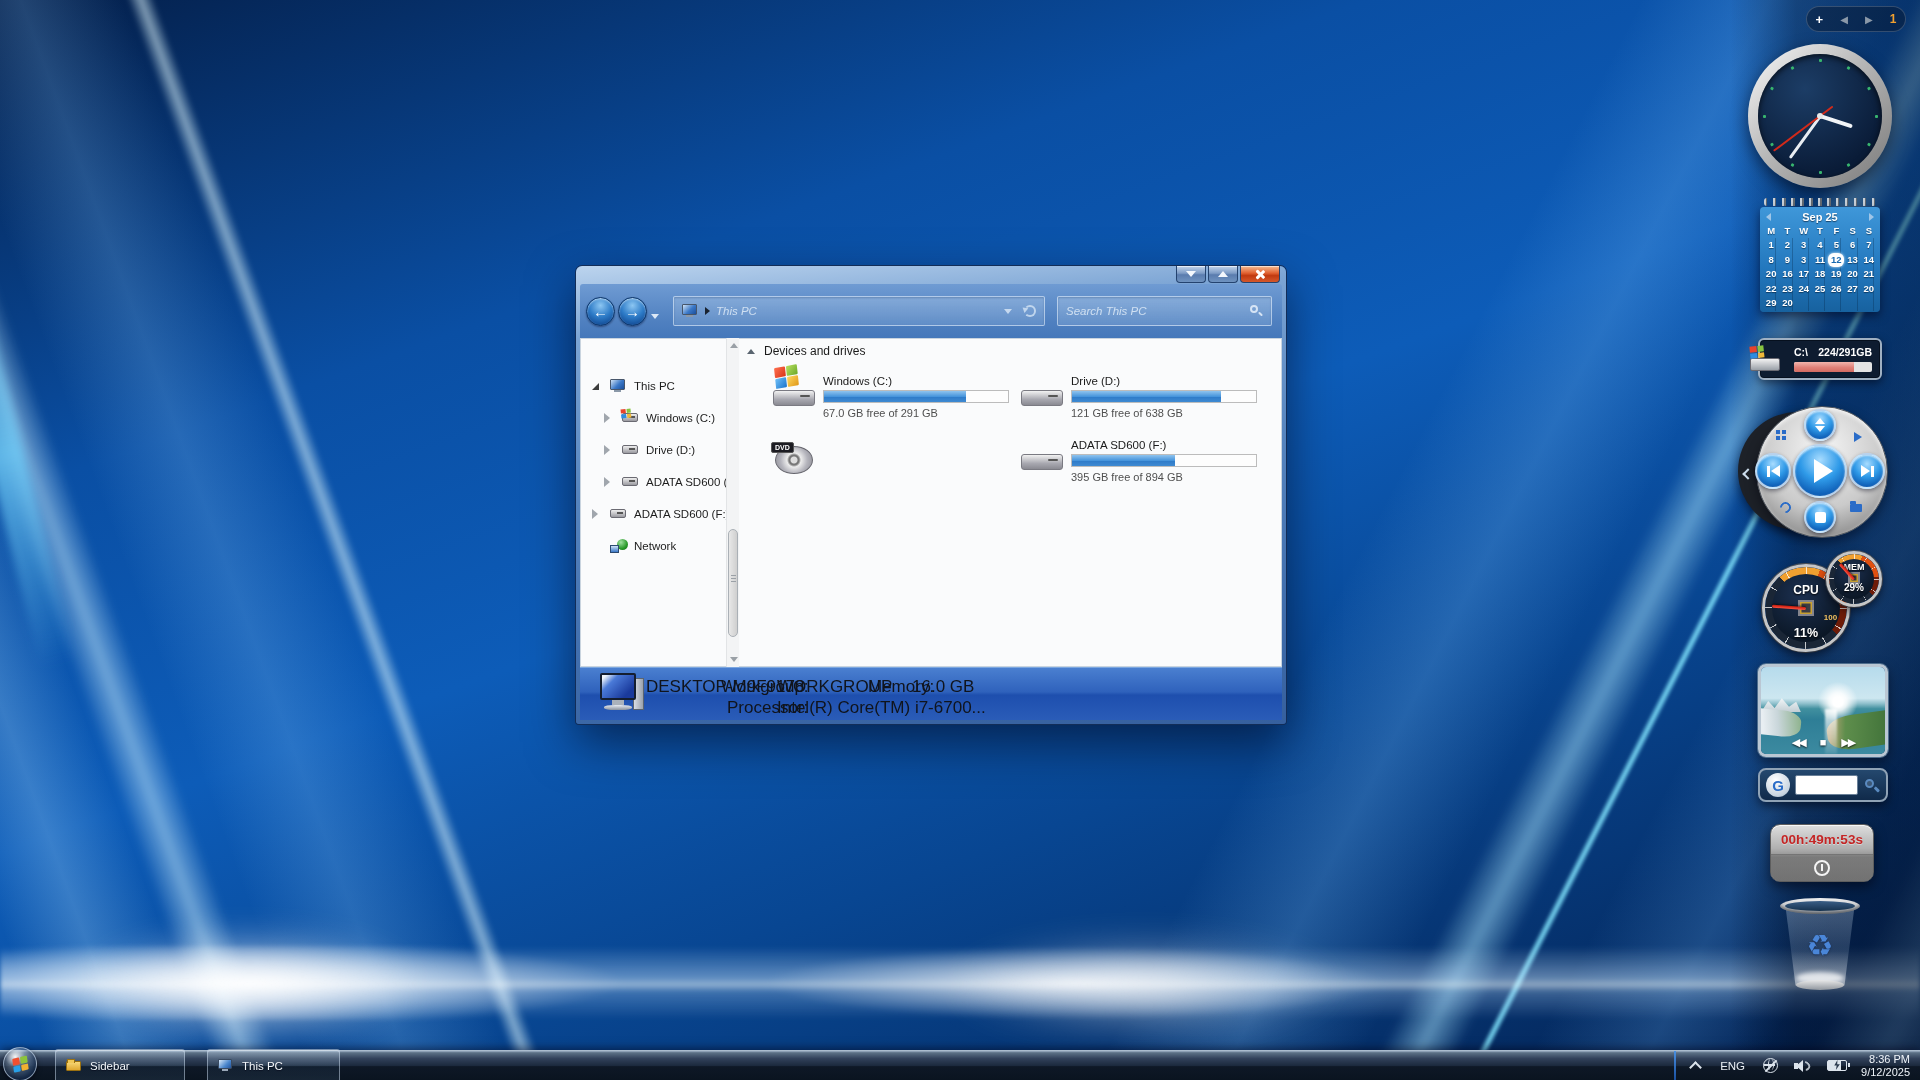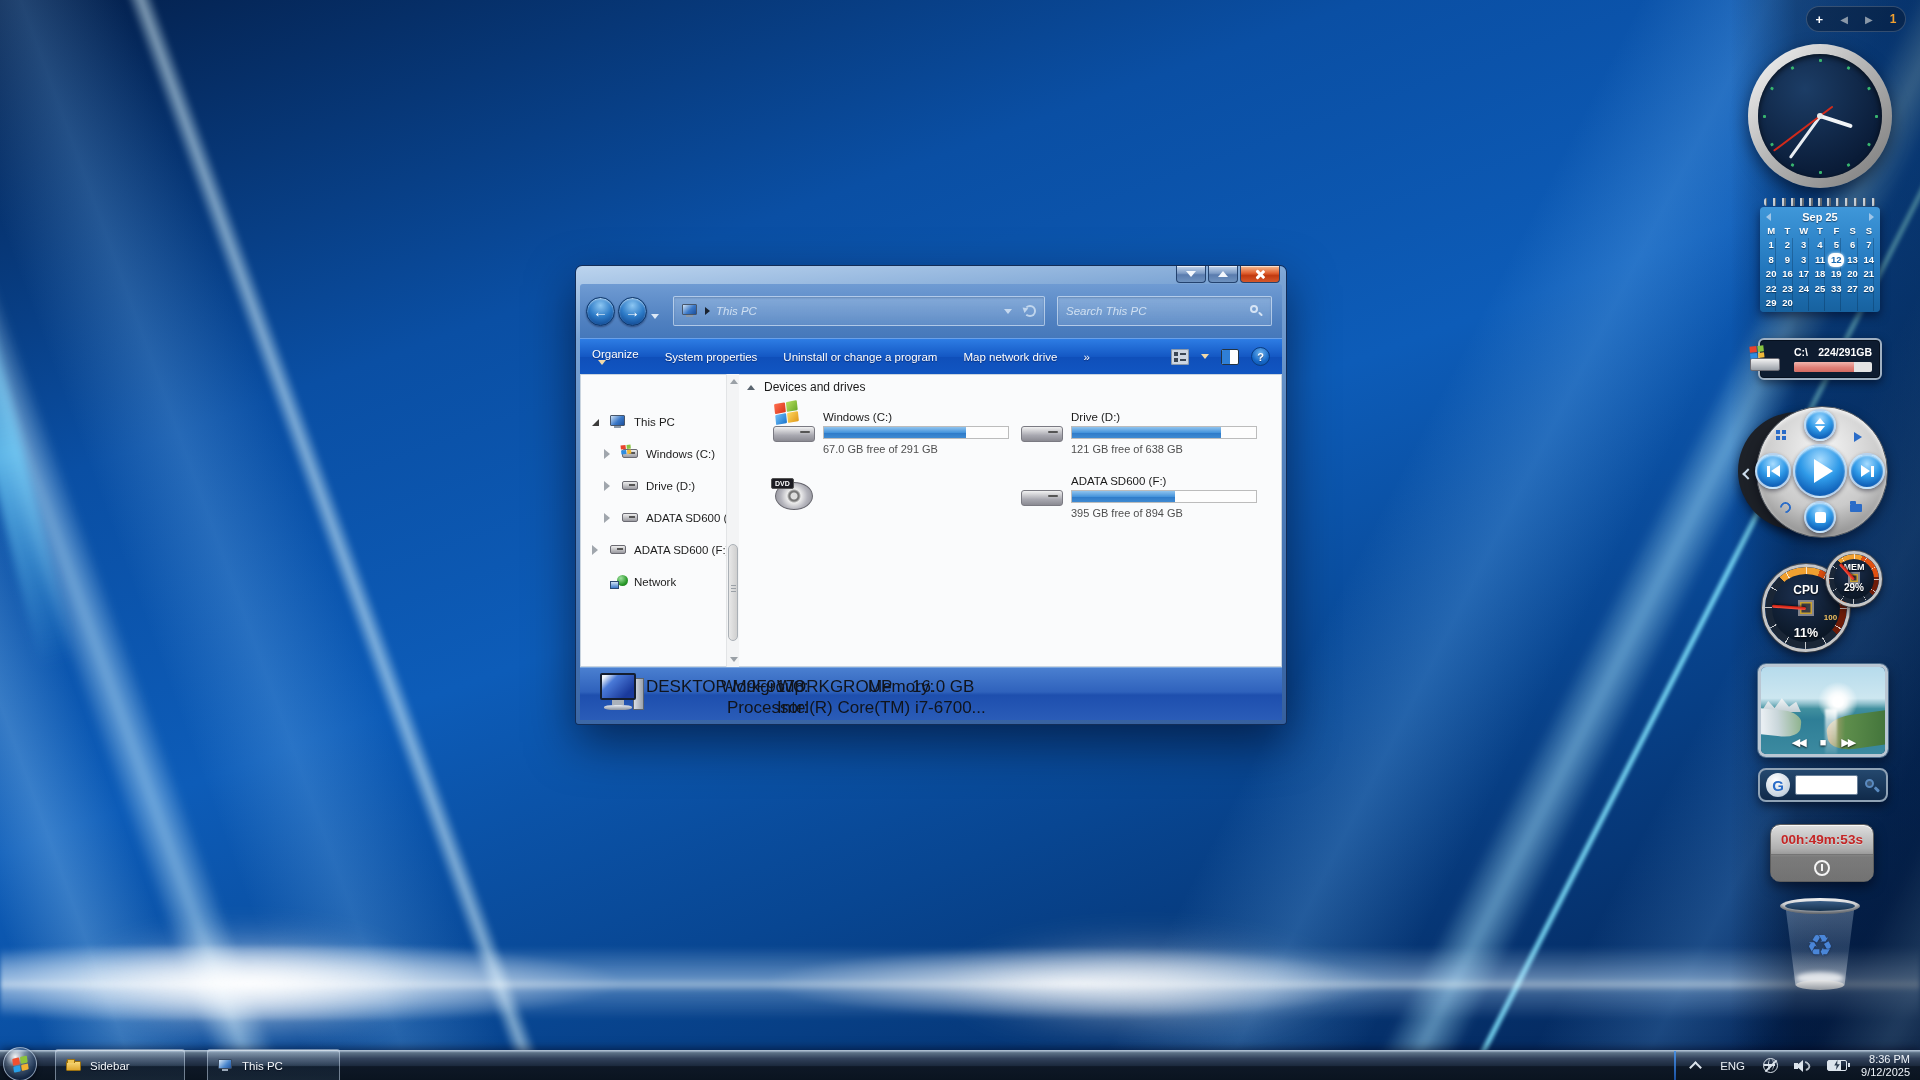--- a/index.html
+++ b/index.html
@@ -414,35 +414,20 @@
       </div>
       <div class="search-box">
         <span class="search-text">Search This PC</span>
         <span class="mag-icon">
             <i></i>
             <i></i>
           </span>
       </div>
     </div>
 
-    <div class="toolbar">
-      <span class="tb-item"><span>Organize</span><i class="tb-caret"></i></span>
-      <span class="tb-item">System properties</span>
-      <span class="tb-item">Uninstall or change a program</span>
-      <span class="tb-item">Map network drive</span>
-      <span class="tb-item">»</span>
-      <span class="tb-right">
-        <i class="views-icon"></i>
-        <i class="tb-caret" style="margin:0;"></i>
-        <i class="pane-icon"></i>
-        <span class="help-btn">
-            <span>?</span>
-          </span>
-      </span>
-    </div>
 
     <div class="win-body">
       <div class="nav-pane">
         <div class="tree-row lvl0">
           <span class="exp">
               <i class="exp-open"></i>
             </span>
           <span class="nicon">
               <i class="ic-pc"></i>
             </span>
@@ -649,21 +634,21 @@
           <span class="cal-cell cal-date">16</span>
           <span class="cal-cell cal-date">17</span>
           <span class="cal-cell cal-date">18</span>
           <span class="cal-cell cal-date">19</span>
           <span class="cal-cell cal-date">20</span>
           <span class="cal-cell cal-date">21</span>
           <span class="cal-cell cal-date">22</span>
           <span class="cal-cell cal-date">23</span>
           <span class="cal-cell cal-date">24</span>
           <span class="cal-cell cal-date">25</span>
-          <span class="cal-cell cal-date">33</span>
+          <span class="cal-cell cal-date">26</span>
           <span class="cal-cell cal-date">27</span>
           <span class="cal-cell cal-date">20</span>
           <span class="cal-cell cal-date">29</span>
           <span class="cal-cell cal-date">20</span>
         </div>
     </div>
   </div>
 
   <div class="drivemeter">
     <div class="dm-icon">

